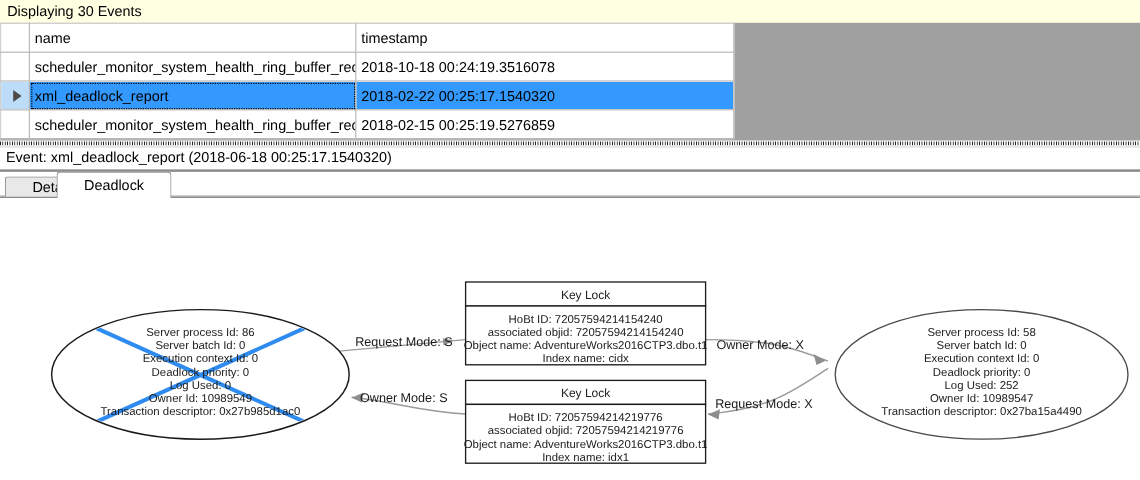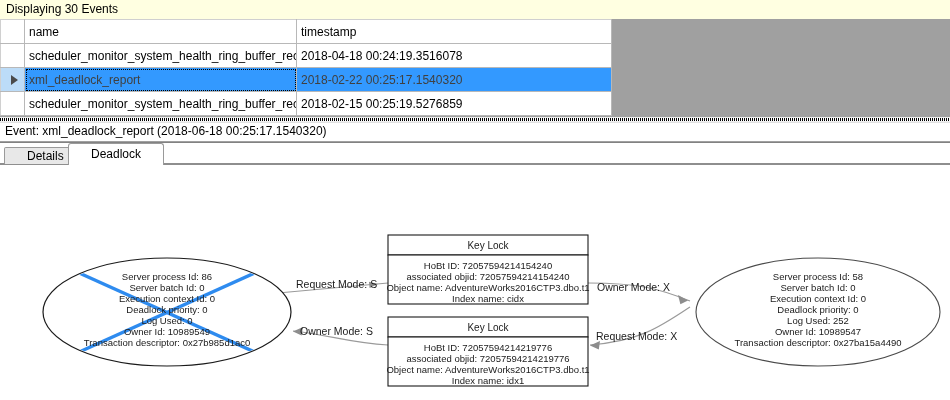--- a/index.html
+++ b/index.html
@@ -56,21 +56,21 @@
     white-space: nowrap;
     overflow: hidden;
     background: #fff;
   }
   .col-sel  { width: 24px; padding: 0; }
   .col-name { width: 272px; }
   .col-ts   { width: 315px; }
 
   .grid-table thead td { background:#ffffff; border-top:1px solid #d0d0d0; }
 
-  tr.row-selected td { background: #3399ff; color: #404040; }
+  tr.row-selected td { background: #3399ff; color: #000000; }
   tr.row-selected td.col-sel { background: #bcdcf8; color:#000; }
   tr.row-selected td.cell-focus {
     outline: 1px dotted #000;
     outline-offset: -2px;
   }
 
   .sel-arrow {
     display: block;
     width: 0; height: 0;
     margin: 0 auto;
@@ -122,21 +122,21 @@
     border: 1px solid #9a9a9a;
     border-bottom: none;
     line-height: 17px;
   }
   .tab.inactive {
     left: 4px; top: 5px; height: 17px;
     border-radius: 2px 2px 0 0;
     background: #e8e8e8;
   }
   .tab.active {
-    left: 68px; top: 1px; height: 22px;
+    left: 47px; top: 1px; height: 22px;
     line-height: 20px;
     background: #ffffff;
     border-radius: 3px 3px 0 0;
     z-index: 3;
   }
 
   
   .deadlock-pane {
     position: absolute; left: 0; top: 164px;
     width: 950px; height: 236px;
@@ -175,21 +175,21 @@
         <tr>
           <td class="col-sel"></td>
           <td class="col-name">name</td>
           <td class="col-ts">timestamp</td>
         </tr>
       </thead>
       <tbody>
         <tr>
           <td class="col-sel"></td>
           <td class="col-name">scheduler_monitor_system_health_ring_buffer_recorded</td>
-          <td class="col-ts">2018-04-18 00:24:19.3516078</td>
+          <td class="col-ts">2018-10-18 00:24:19.3516078</td>
         </tr>
         <tr class="row-selected">
           <td class="col-sel">
             <span class="sel-arrow"></span>
           </td>
           <td class="col-name cell-focus">xml_deadlock_report</td>
           <td class="col-ts">2018-02-22 00:25:17.1540320</td>
         </tr>
         <tr>
           <td class="col-sel"></td>

